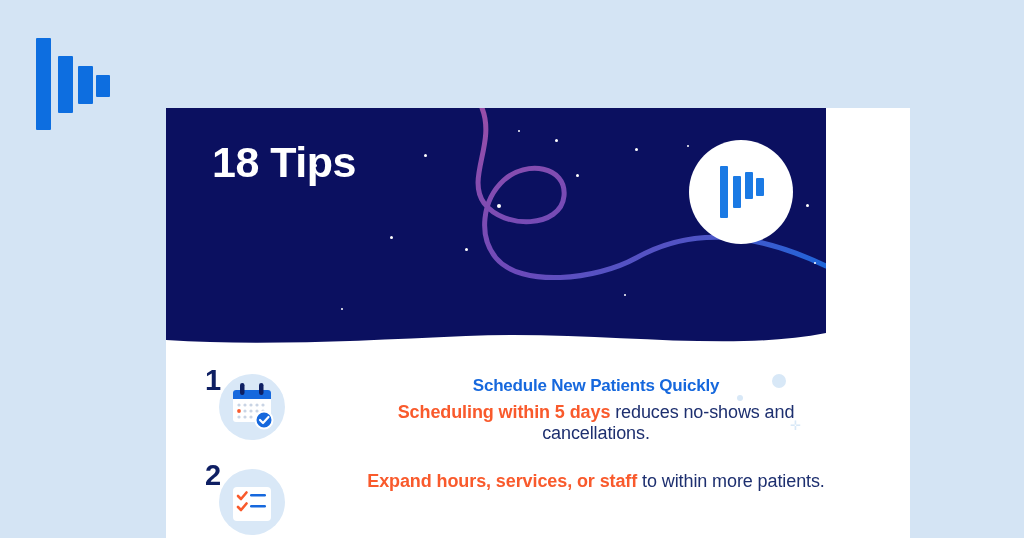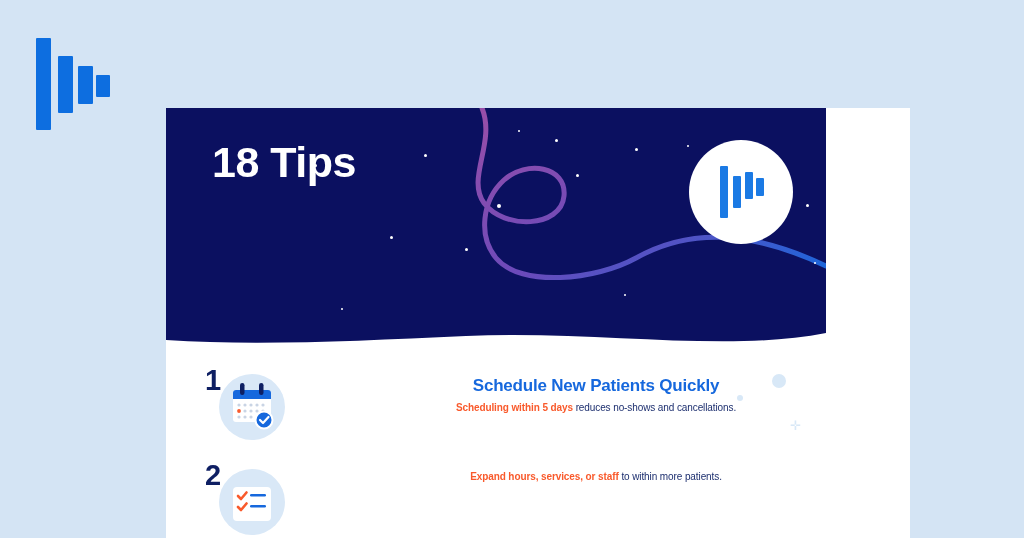--- a/index.html
+++ b/index.html
@@ -171,21 +171,21 @@
     margin-left: 28px;
   }
   .tip-heading {
     font-size: 17px;
     font-weight: bold;
     color: #1668dd;
     margin: 0 0 6px 0;
     letter-spacing: -0.2px;
   }
   .tip-body {
-    font-size: 10px;
+    font-size: 18px;
     color: #1d2f6f;
     margin: 0;
     letter-spacing: -0.1px;
   }
   .tip-body .hl {
     color: #f95a2c;
     font-weight: bold;
   }
 </style>
 </head>

